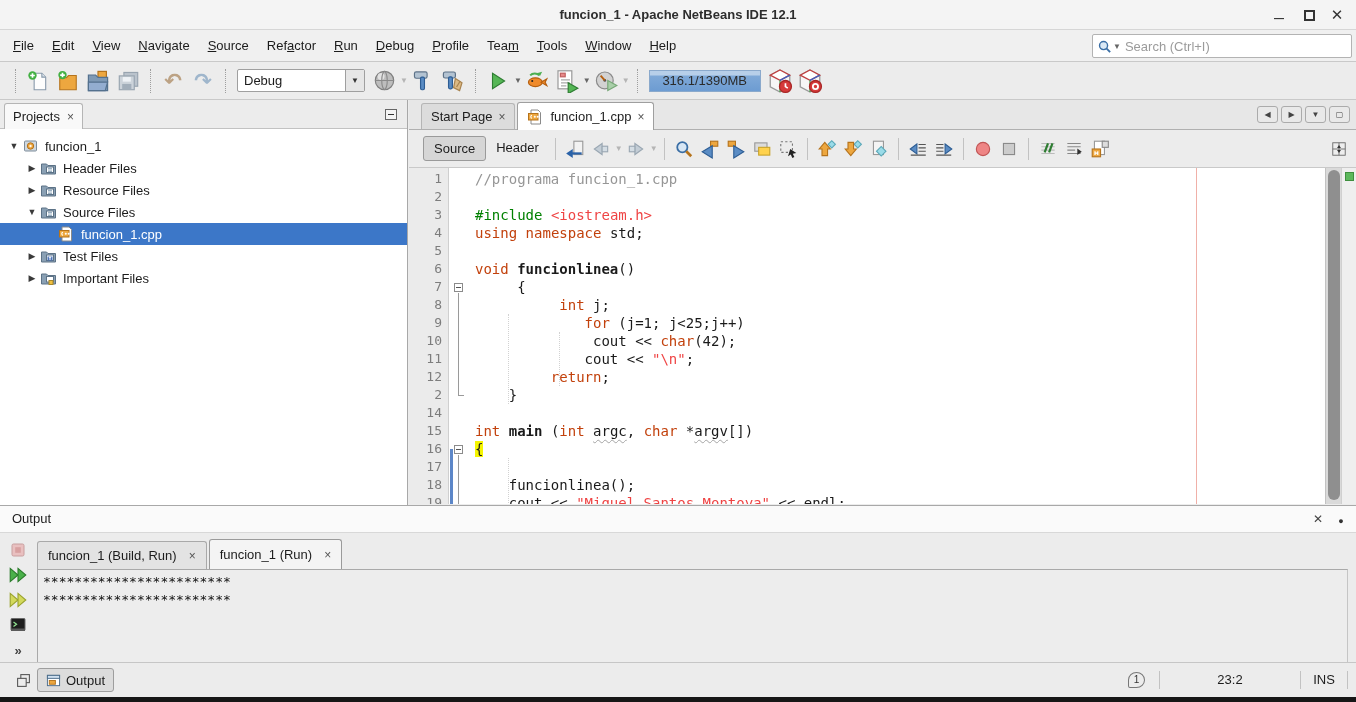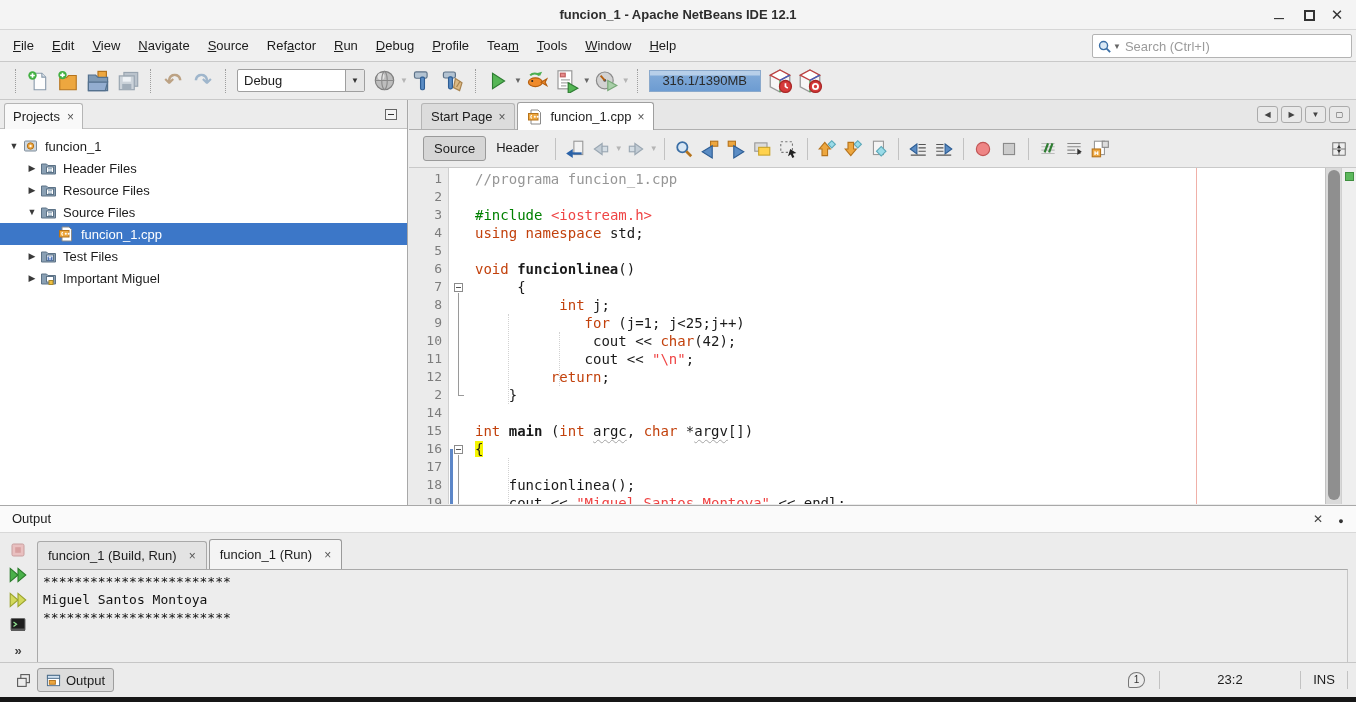--- a/index.html
+++ b/index.html
@@ -339,21 +339,21 @@
       </div>
       <div class="tree-row" style="padding-left: 24px;">
         <span class="tw">▶</span>
         <span class="ticon">
           <svg width="17" height="16" viewBox="0 0 16 16">
             <path d="M1 4h5l1.5 1.5H15V14H1z" fill="#8aa0b4" stroke="#5c7286"></path>
             <rect x="6" y="6.5" width="7" height="5.5" fill="#fff" stroke="#5c7286"></rect>
             <rect x="8.5" y="10.5" width="4" height="4" fill="#f0c040" stroke="#a8882a"></rect>
           </svg>
         </span>
-        <span>Important Miguel</span>
+        <span>Important Files</span>
       </div>
     </div>
 </div>
 
 <div id="editor" class="abs">
   <div id="etabs">
     <div class="etab">
         <span>Start Page</span>
         <span class="close-x"></span>
       </div>
@@ -604,21 +604,20 @@
         <span>funcion_1 (Build, Run)</span>
         <span class="close-x"></span>
       </div>
       <div class="otab active">
         <span>funcion_1 (Run)</span>
         <span class="close-x"></span>
       </div>
     </div>
   <div id="out-body" class="mono">
       <div class="ol">************************</div>
-      <div class="ol">Miguel Santos Montoya</div>
       <div class="ol">************************</div>
     </div>
 </div>
 
 <div id="statusbar" class="abs">
   <span id="restore-ic">
       <svg width="15" height="15" viewBox="0 0 14 14">
         <rect x="4.5" y="1.5" width="8" height="7.5" fill="#ececec" stroke="#555"></rect>
         <rect x="1.5" y="5" width="8" height="7.5" fill="#ececec" stroke="#555"></rect>
       </svg>

